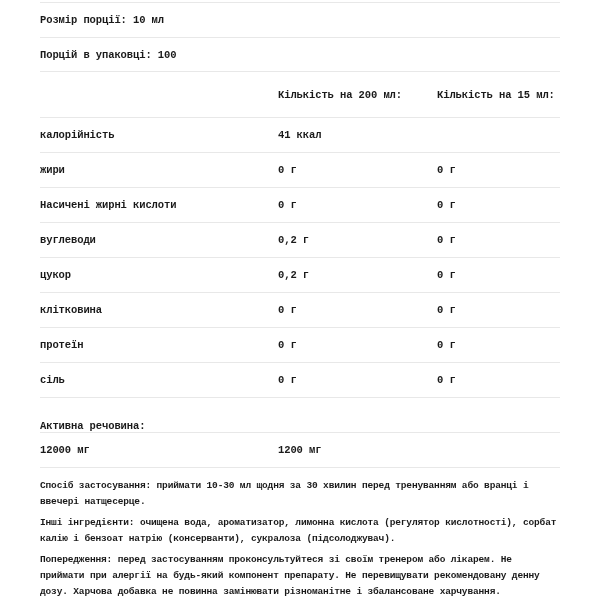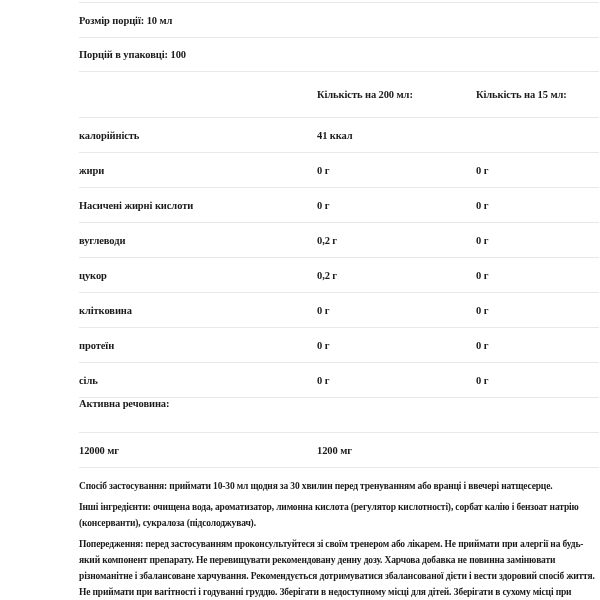--- a/index.html
+++ b/index.html
@@ -1,24 +1,23 @@
 <!DOCTYPE html>
 <html><head>
 <meta charset="utf-8">
 <style>
   * { margin:0; padding:0; box-sizing:border-box; }
   html,body { background:#ffffff; }
   .page {
     width:600px; height:600px;
     background:#ffffff;
-    font-family:Liberation Serif, serif;
+    font-family:Liberation Mono, monospace;
     color:#1a1a1a;
     overflow:hidden;
     position:relative;
-    padding-left:39px;
   }
   .content {
     margin:0 40px;
     width:520px;
   }
   .divider-top {
     border-top:1px solid #e8e8e8;
     margin-top:2px;
   }
   .info-row {
@@ -38,21 +37,21 @@
     height:35px;
     border-bottom:1px solid #e8e8e8;
     font-size:10.5px;
     font-weight:bold;
     letter-spacing:-0.1px;
   }
   .nutri-row.header-row { height:46px; }
   .nutri-row .cell { white-space:nowrap; overflow:hidden; }
   .section-row {
     display:flex;
-    align-items:flex-start;
+    align-items:flex-end;
     height:35px;
     border-bottom:1px solid #e8e8e8;
     font-size:10.5px;
     font-weight:bold;
     letter-spacing:-0.1px;
   }
   .paragraphs {
     padding-top:10px;
   }
   .para {

